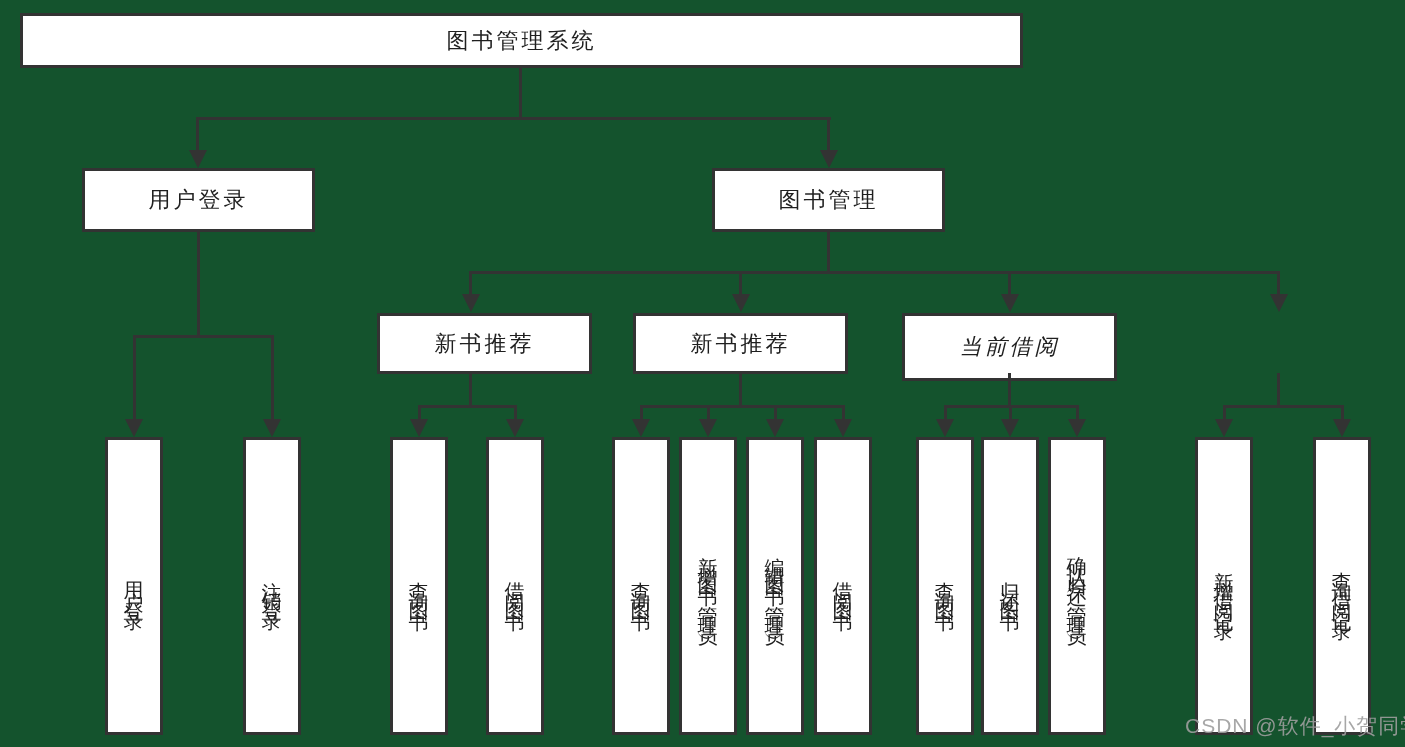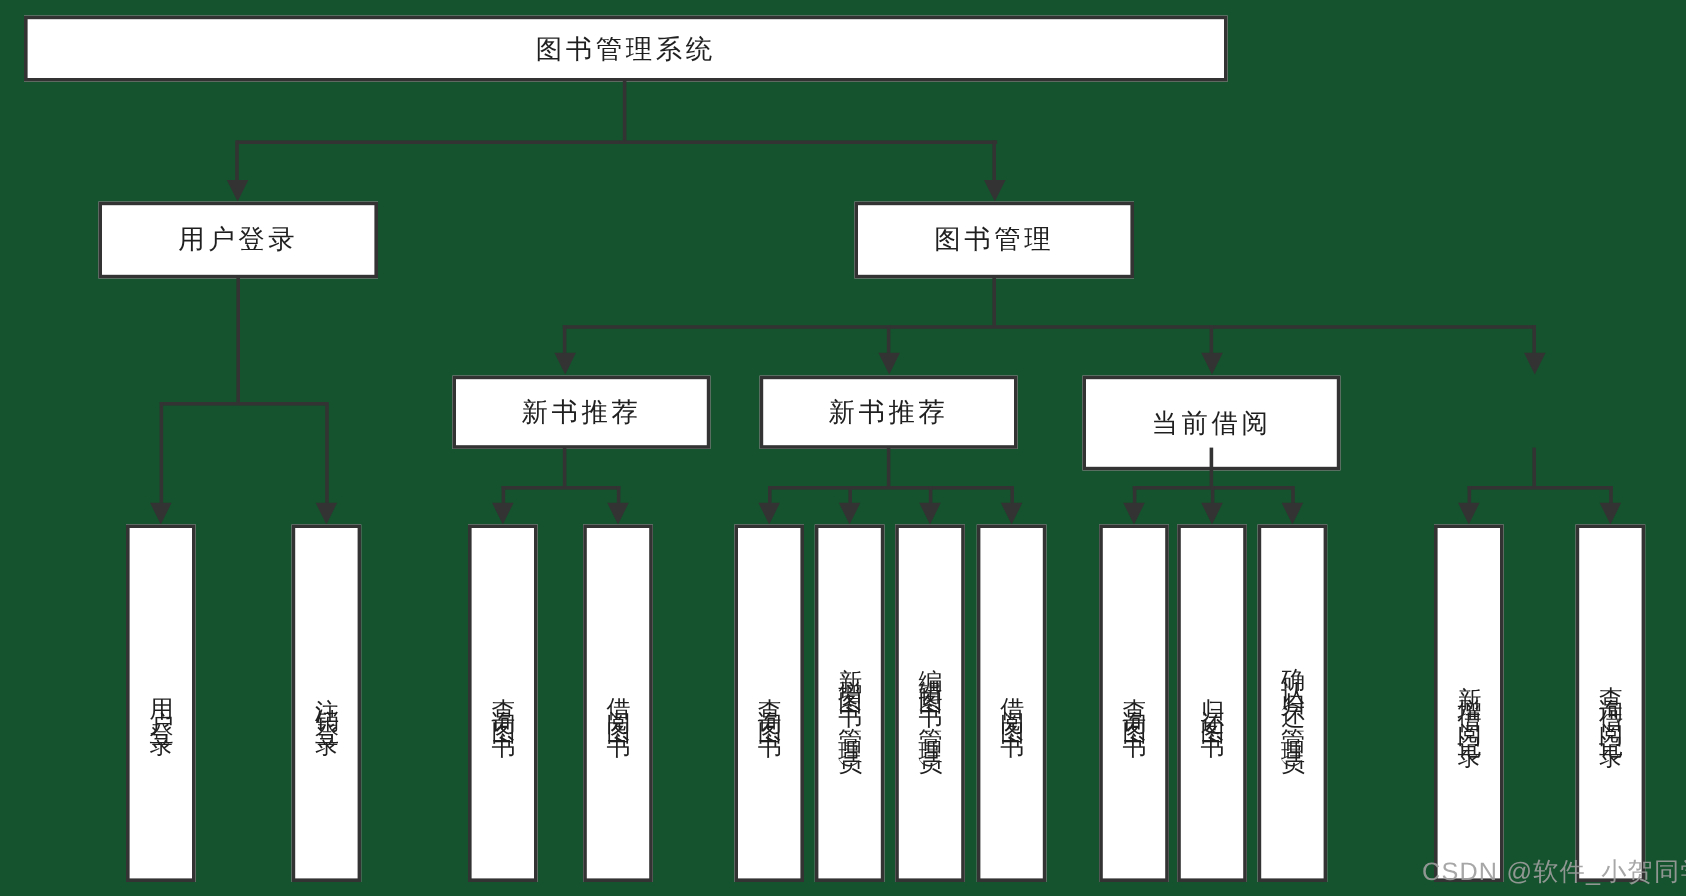--- a/index.html
+++ b/index.html
@@ -91,21 +91,21 @@
   <div class="tri" style="left:461.5px; top:294px;"></div>
   <div class="vline" style="left:739px; top:271px; height:23px;"></div>
   <div class="tri" style="left:731.5px; top:294px;"></div>
   <div class="vline" style="left:1008px; top:271px; height:23px;"></div>
   <div class="tri" style="left:1000.5px; top:294px;"></div>
   <div class="vline" style="left:1277px; top:271px; height:23px;"></div>
   <div class="tri" style="left:1269.5px; top:294px;"></div>
 
   <div class="box hbox" style="left:345px; top:313px; width:215px; height:61px;margin-left:32px;">新书推荐</div>
   <div class="box hbox" style="left:633px; top:313px; width:215px; height:61px;">新书推荐</div>
-  <div class="box hbox" style="left:902px; top:313px; width:215px; height:79px;">当前借阅</div>
+  <div class="box hbox" style="left:902px; top:313px; width:215px; height:68px;font-style:italic;">当前借阅</div>
 
   <div class="vline" style="left:469px; top:373px; height:33px;"></div>
   <div class="hline" style="left:418px; top:405px; width:99px;"></div>
   <div class="vline" style="left:417.5px; top:405px; height:14px;"></div>
   <div class="tri" style="left:410px; top:419px;"></div>
   <div class="vline" style="left:513.5px; top:405px; height:14px;"></div>
   <div class="tri" style="left:506px; top:419px;"></div>
 
   <div class="vline" style="left:739px; top:373px; height:33px;"></div>
   <div class="hline" style="left:640px; top:405px; width:204px;"></div>

